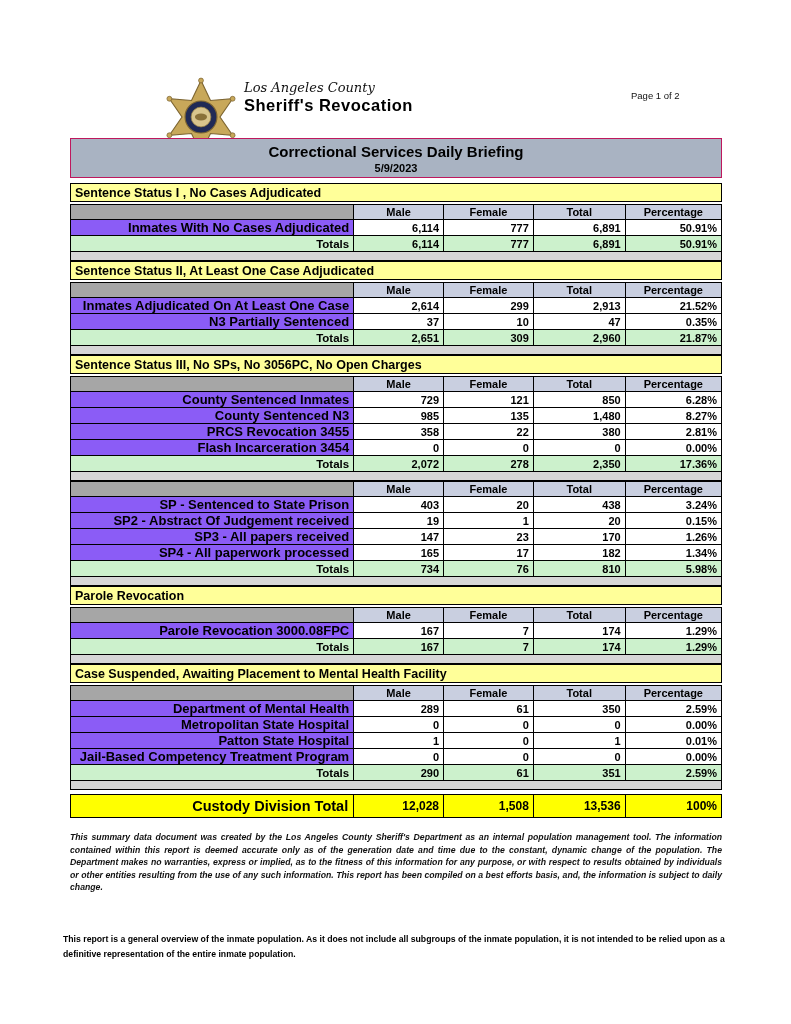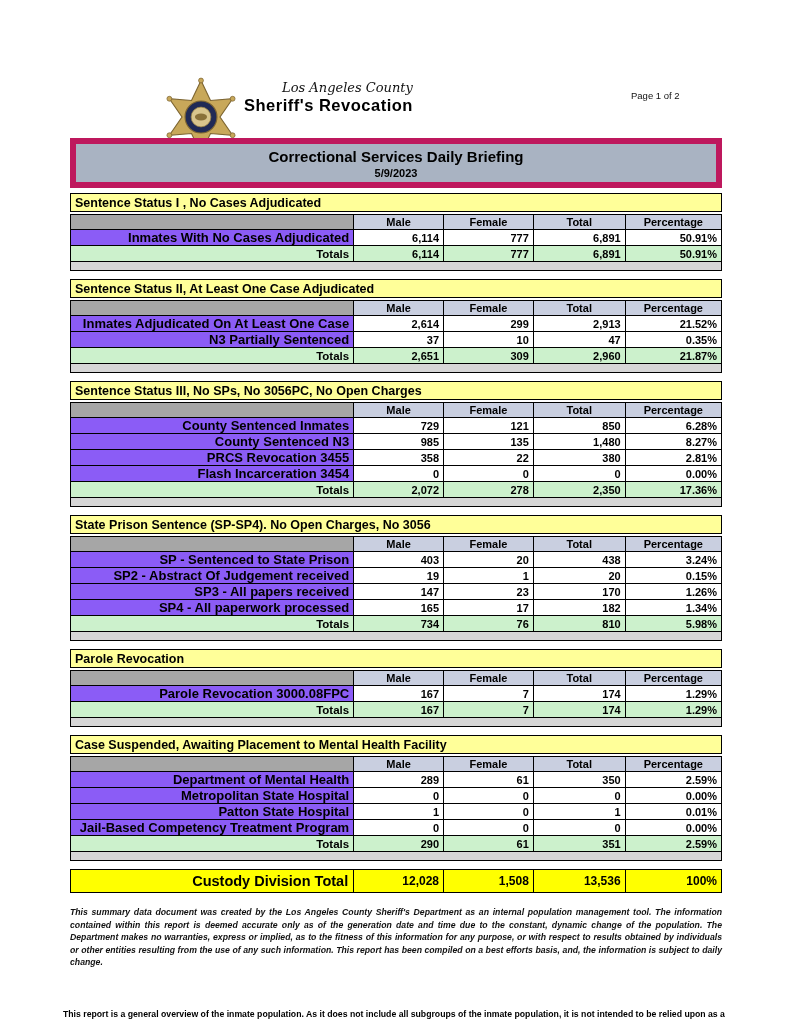--- a/index.html
+++ b/index.html
@@ -21,21 +21,20 @@
     display: flex;
     align-items: flex-start;
   }
   .badge { width: 76px; height: 86px; flex: 0 0 auto; }
   .agency { margin-left: 5px; margin-top: 6px; }
   .agency-line1 {
     font-family: "DejaVu Serif", serif;
     font-style: italic;
     font-size: 13px;
     color: #111;
-    text-align: right;
   }
   .agency-line2 {
     font-weight: bold;
     font-size: 16.5px;
     letter-spacing: 0.5px;
     color: #000;
     margin-top: 1px;
   }
   .page-indicator {
     position: absolute;
@@ -47,29 +46,29 @@
   }
   
   .report {
     position: absolute;
     top: 138px;
     left: 70px;
     width: 652px;
   }
   .title-bar {
     background: #a9b3c2;
-    border: 6px solid #be185d;
+    border: 1px solid #be185d;
     text-align: center;
     padding: 4px 0 3px 0;
     margin-bottom: 5px;
   }
   .title-main { font-size: 15px; font-weight: bold; color: #000; }
   .title-date { font-size: 11px; font-weight: bold; color: #000; margin-top: 2px; }
 
-  .section { margin-bottom: 8px; }
+  .section { margin-bottom: 0; }
   .section-title {
     background: #ffff99;
     border: 1px solid #000;
     font-size: 12.5px;
     font-weight: bold;
     padding: 2px 4px 1px 4px;
     margin-bottom: 2px;
     height: 19px;
   }
   table.data-table {
@@ -329,21 +328,20 @@
           <td class="num totals-num">278</td>
           <td class="num totals-num">2,350</td>
           <td class="num totals-num">17.36%</td>
         </tr>
       </tfoot>
     </table>
     <div class="spacer-band"></div>
   </section>
 
   <section class="section">
-    <div class="section-title">State Prison Sentence (SP-SP4). No Open Charges, No 3056</div>
     <table class="data-table">
       <colgroup>
               <col class="c-label">
               <col class="c-m">
               <col class="c-f">
               <col class="c-t">
               <col class="c-p">
             </colgroup>
       <thead>
         <tr>

